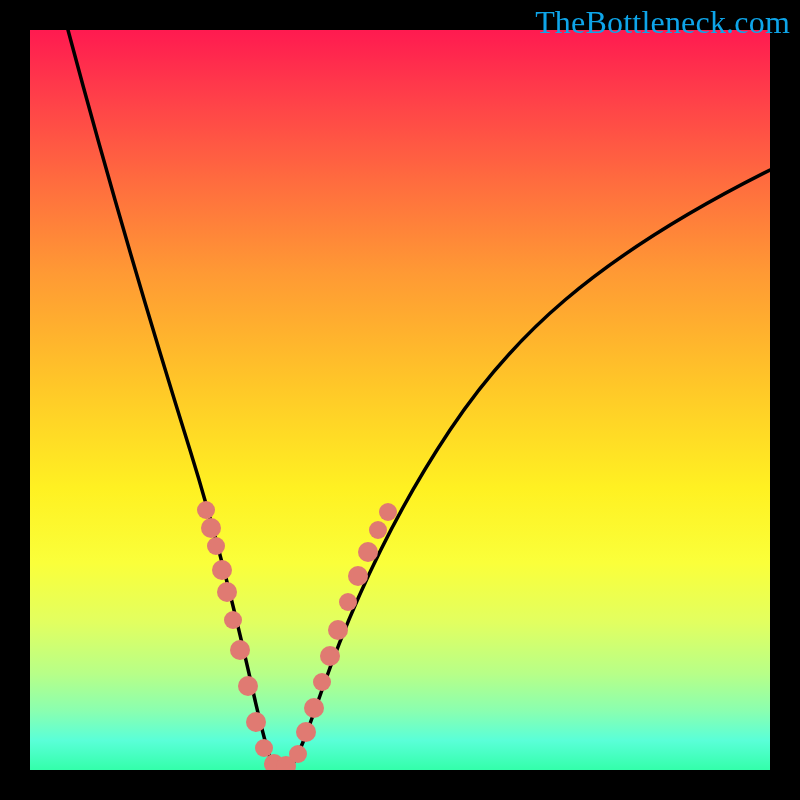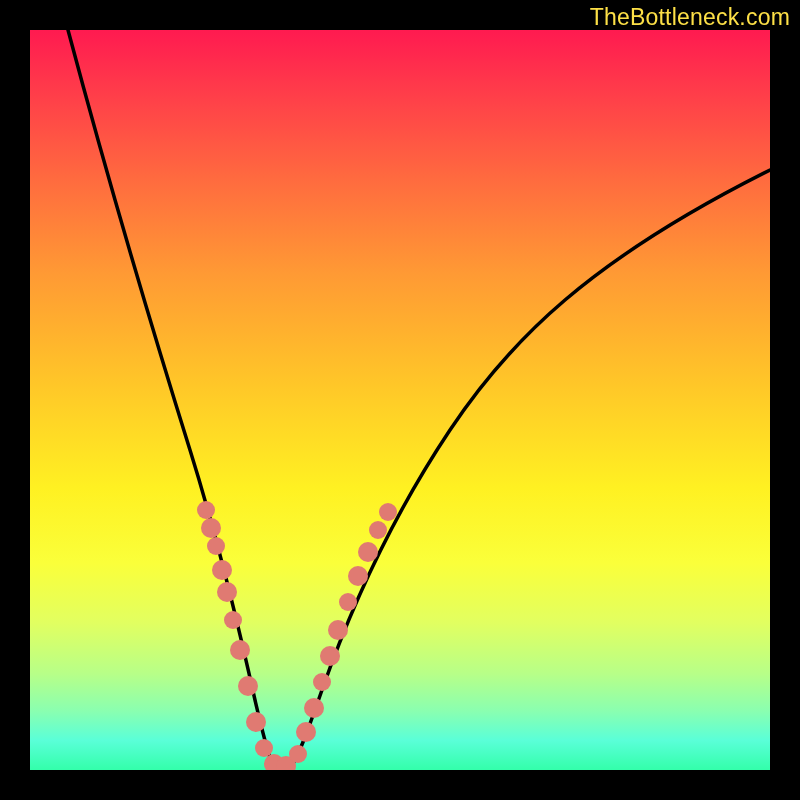--- a/index.html
+++ b/index.html
@@ -45,26 +45,27 @@
     left: 30px;
     top: 30px;
     width: 740px;
     height: 740px;
     pointer-events: none;
   }
   .watermark {
     position: absolute;
     top: 4px;
     right: 10px;
-    color: #fde047;
-    font-size: 23px;
+    color: #0ea5e9;
+    font-size: 32px;
     font-weight: 500;
     letter-spacing: 0.2px;
     pointer-events: none;
     user-select: none;
+    font-family: Liberation Serif, serif;
   }
 </style>
 </head>
 <body>
 
 <div class="frame">
 
   <div class="plot-area"></div>
 
   <svg class="curve" viewBox="0 0 740 740" preserveAspectRatio="none">

